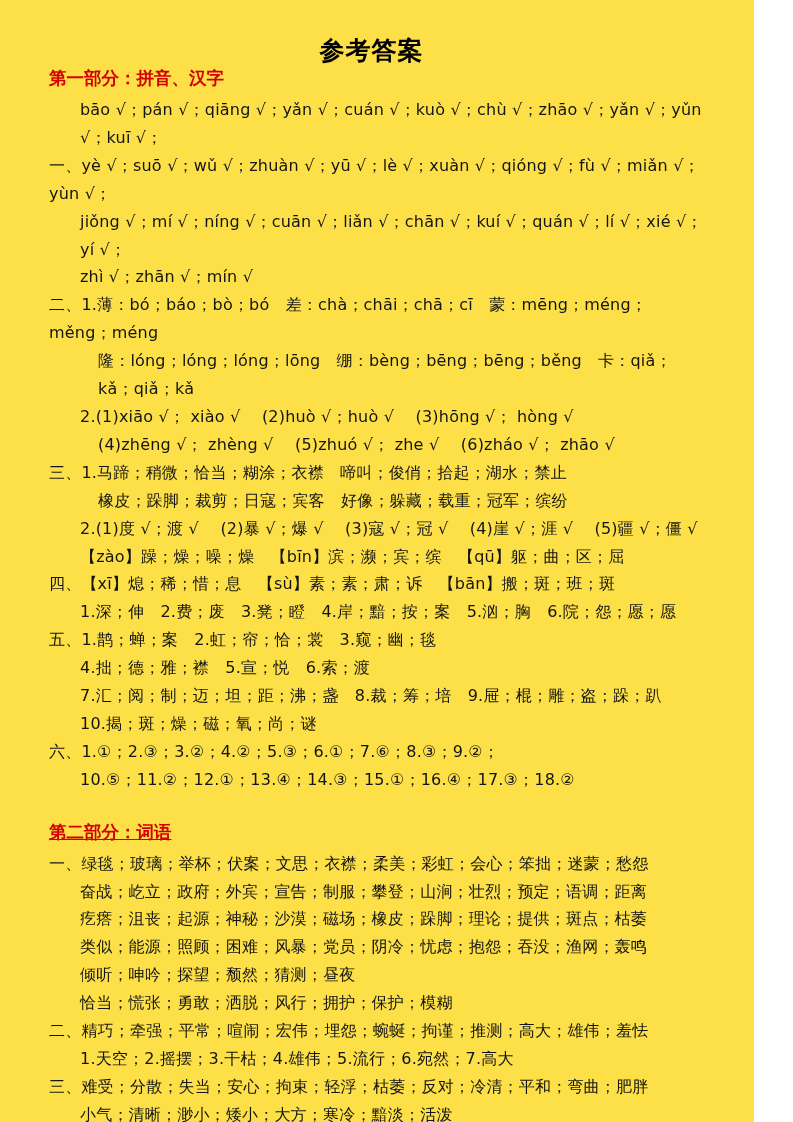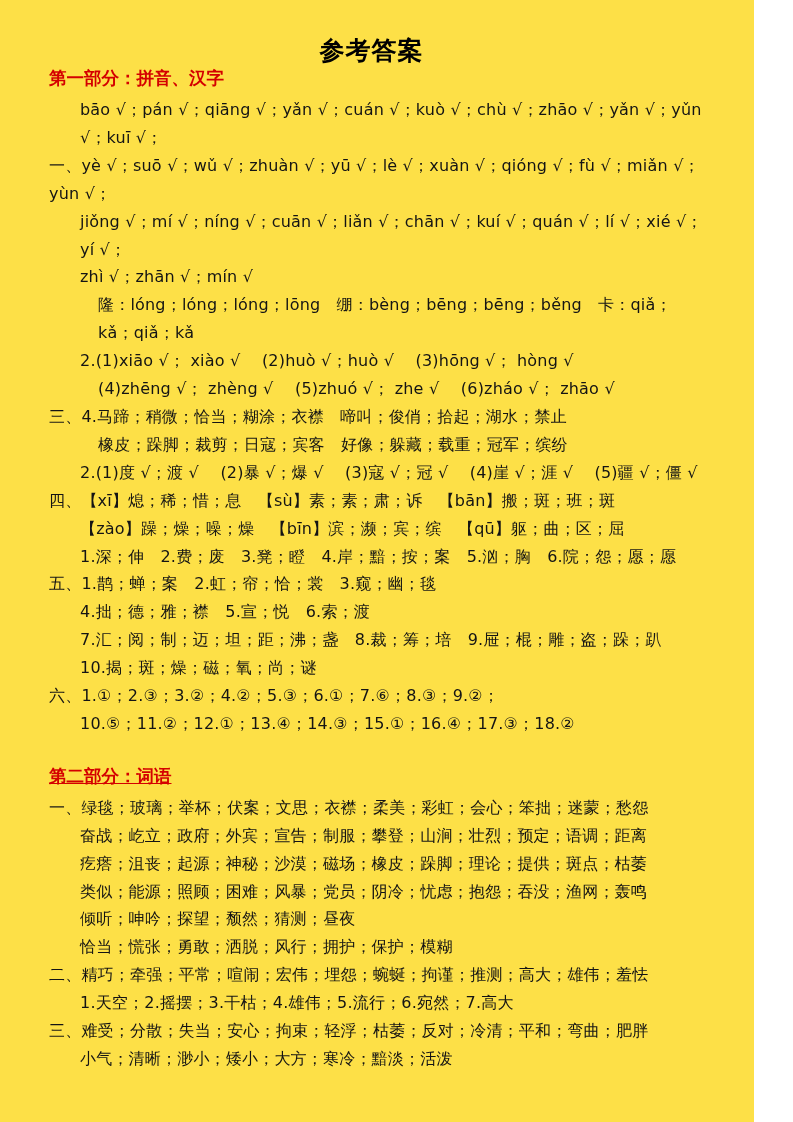--- a/index.html
+++ b/index.html
@@ -48,28 +48,29 @@
 <body>
 
 <div class="page">
   <div class="title">参考答案</div>
   <div id="sections">
       <div class="section-heading">第一部分：拼音、汉字</div>
       <div class="line indent-1">bāo √；pán √；qiāng √；yǎn √；cuán √；kuò √；chù √；zhāo √；yǎn √；yǔn √；kuī √；</div>
       <div class="line indent-0">一、yè √；suō √；wǔ √；zhuàn √；yū √；lè √；xuàn √；qióng √；fù √；miǎn √；yùn √；</div>
       <div class="line indent-1">jiǒng √；mí √；níng √；cuān √；liǎn √；chān √；kuí √；quán √；lí √；xié √；yí √；</div>
       <div class="line indent-1">zhì √；zhān √；mín √</div>
+      <div class="line indent-0">二、1.薄：bó；báo；bò；bó　差：chà；chāi；chā；cī　蒙：mēng；méng；měng；méng</div>
       <div class="line indent-2">隆：lóng；lóng；lóng；lōng　绷：bèng；bēng；bēng；běng　卡：qiǎ；kǎ；qiǎ；kǎ</div>
       <div class="line indent-1">2.(1)xiāo √； xiào √　 (2)huò √；huò √　 (3)hōng √； hòng √</div>
       <div class="line indent-2">(4)zhēng √； zhèng √　 (5)zhuó √； zhe √　 (6)zháo √； zhāo √</div>
-      <div class="line indent-0">三、4.马蹄；稍微；恰当；糊涂；衣襟　啼叫；俊俏；拾起；湖水；禁止</div>
+      <div class="line indent-0">三、1.马蹄；稍微；恰当；糊涂；衣襟　啼叫；俊俏；拾起；湖水；禁止</div>
       <div class="line indent-2">橡皮；跺脚；裁剪；日寇；宾客　好像；躲藏；载重；冠军；缤纷</div>
       <div class="line indent-1">2.(1)度 √；渡 √　 (2)暴 √；爆 √　 (3)寇 √；冠 √　 (4)崖 √；涯 √　 (5)疆 √；僵 √</div>
+      <div class="line indent-1">【zào】躁；燥；噪；燥　【bīn】滨；濒；宾；缤　【qū】躯；曲；区；屈</div>
       <div class="line indent-0">四、【xī】熄；稀；惜；息　【sù】素；素；肃；诉　【bān】搬；斑；班；斑</div>
-      <div class="line indent-1">【zào】躁；燥；噪；燥　【bīn】滨；濒；宾；缤　【qū】躯；曲；区；屈</div>
       <div class="line indent-1">1.深；伸　2.费；废　3.凳；瞪　4.岸；黯；按；案　5.汹；胸　6.院；怨；愿；愿</div>
       <div class="line indent-0">五、1.鹊；蝉；案　2.虹；帘；恰；裳　3.窥；幽；毯</div>
       <div class="line indent-1">4.拙；德；雅；襟　5.宣；悦　6.索；渡</div>
       <div class="line indent-1">7.汇；阅；制；迈；坦；距；沸；盏　8.裁；筹；培　9.屉；棍；雕；盗；跺；趴</div>
       <div class="line indent-1">10.揭；斑；燥；磁；氧；尚；谜</div>
       <div class="line indent-0">六、1.①；2.③；3.②；4.②；5.③；6.①；7.⑥；8.③；9.②；</div>
       <div class="line indent-1">10.⑤；11.②；12.①；13.④；14.③；15.①；16.④；17.③；18.②</div>
       <div class="section-heading gap-large">第二部分：词语</div>
       <div class="line indent-0">一、绿毯；玻璃；举杯；伏案；文思；衣襟；柔美；彩虹；会心；笨拙；迷蒙；愁怨</div>
       <div class="line indent-1">奋战；屹立；政府；外宾；宣告；制服；攀登；山涧；壮烈；预定；语调；距离</div>

